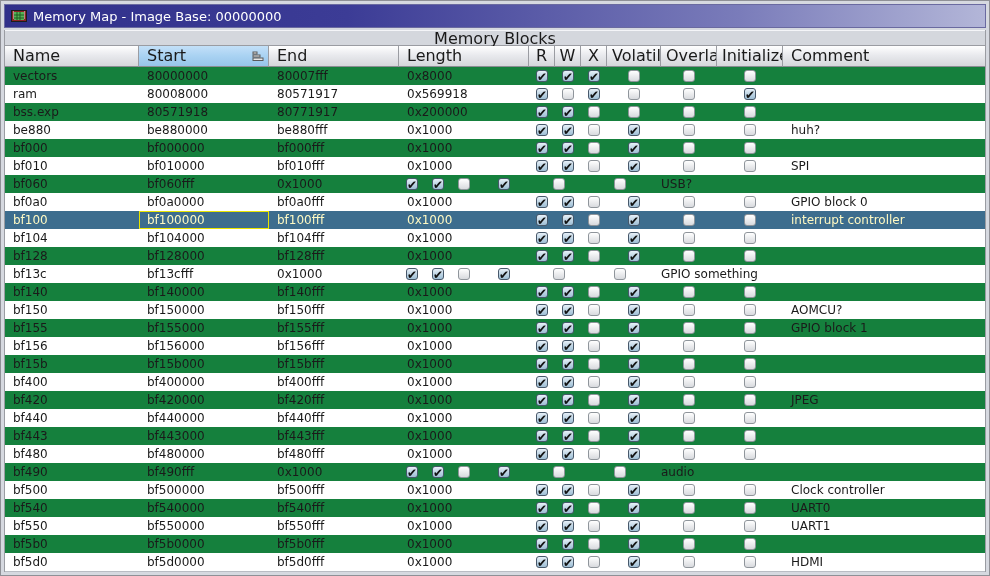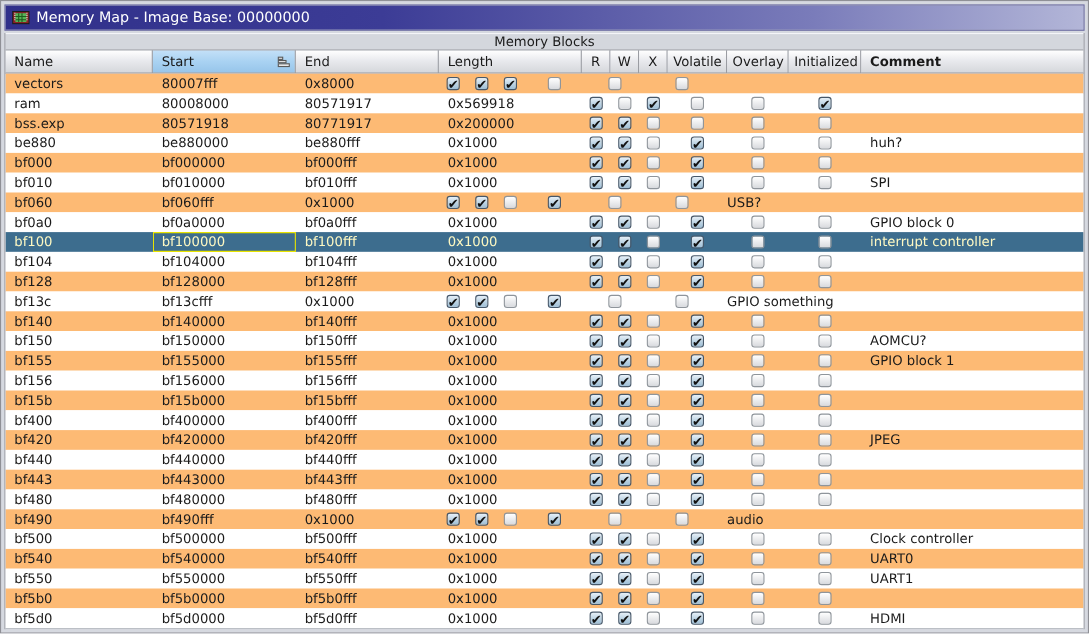--- a/index.html
+++ b/index.html
@@ -34,56 +34,56 @@
     border-left:1px solid #9a9ca2; border-right:1px solid #9a9ca2;
     background:#d6d9e0;
     overflow:hidden;
   }
 
   .group-header {
     height:16px; flex:0 0 16px;
     background:#d4d7dd;
     border-top:1px solid #f4f5f8;
     border-bottom:1px solid #9a9ca2;
-    text-align:center; line-height:15px; font-size:12px;
+    text-align:center; line-height:15px; font-size:16px;
   }
 
   .colheaders { height:21px; flex:0 0 21px; display:flex; }
   .hcell {
     background:linear-gradient(#ffffff 0%,#e9eaee 45%,#d5d7db 100%);
     border-right:1px solid #9a9ca2;
     border-bottom:1px solid #8a8c92;
-    line-height:20px; font-size:12px;
+    line-height:20px; font-size:16px;
     padding-left:8px; white-space:nowrap; overflow:hidden;
     display:flex; align-items:center;
   }
   .hcell.center { justify-content:center; padding-left:0; }
   .hcell.small-pad { padding-left:5px; }
   .hcell.sorted {
     background:linear-gradient(#c3e0f8 0%,#a9d2f2 50%,#97c5ea 100%);
     justify-content:space-between;
   }
   .hcell.sorted .sort-icon { margin-left:auto; margin-right:4px; }
-  .hcell:last-child { border-right:none;font-weight:bold; }
+  .hcell:last-child { border-right:none; }
 
   
   .c-name   { width:134px; flex:0 0 134px; }
   .c-start  { width:130px; flex:0 0 130px; }
   .c-end    { width:130px; flex:0 0 130px; }
   .c-length { width:130px; flex:0 0 130px; }
   .c-r,.c-w,.c-x { width:26px; flex:0 0 26px; }
   .c-volatile    { width:54px; flex:0 0 54px; }
   .c-overlay     { width:56px; flex:0 0 56px; }
   .c-initialized { width:66px; flex:0 0 66px; }
   .c-comment     { flex:1 1 auto; }
 
   
   .rows { flex:0 0 504px; background:#ffffff; }
   .row { height:18px; display:flex; background:#ffffff; }
-  .row.alt { background:#fdba74; }
+  .row.alt { background:#15803d; }
   .row.selected { background:#3d6d8e; color:#fef9c3; }
   .cell {
     line-height:18px; padding-left:8px;
     white-space:nowrap; overflow:hidden;
     display:flex; align-items:center;
   }
   .cbcell { justify-content:center; padding-left:0; }
   .row.selected .cell.focused {
     box-shadow:inset 0 0 0 1px #e8e400;
   }
@@ -148,20 +148,21 @@
       <div class="hcell c-x center">X</div>
       <div class="hcell c-volatile small-pad">Volatile</div>
       <div class="hcell c-overlay small-pad">Overlay</div>
       <div class="hcell c-initialized small-pad">Initialized</div>
       <div class="hcell c-comment">Comment</div>
     </div>
 
     <div class="rows">
   <div class="row alt">
     <div class="cell c-name">vectors</div>
+    <div class="cell c-start">80000000</div>
     <div class="cell c-end">80007fff</div>
     <div class="cell c-length">0x8000</div>
     <div class="cell c-r cbcell">
             <span class="checkbox checked"></span>
           </div>
     <div class="cell c-w cbcell">
             <span class="checkbox checked"></span>
           </div>
     <div class="cell c-x cbcell">
             <span class="checkbox checked"></span>

